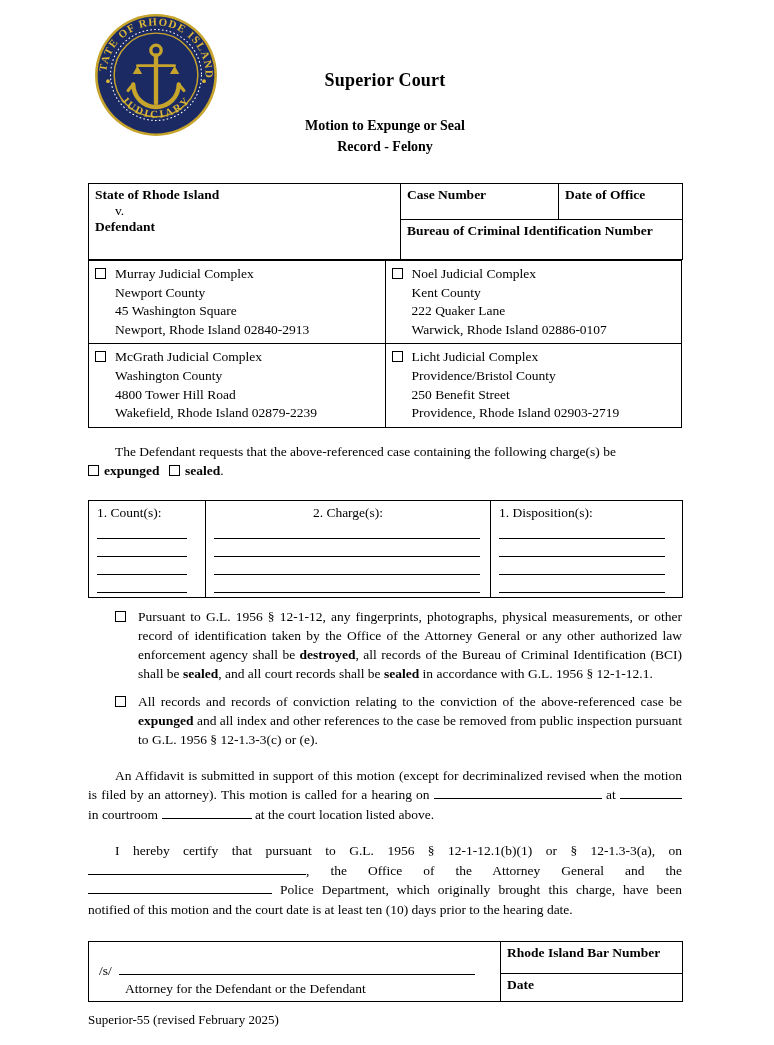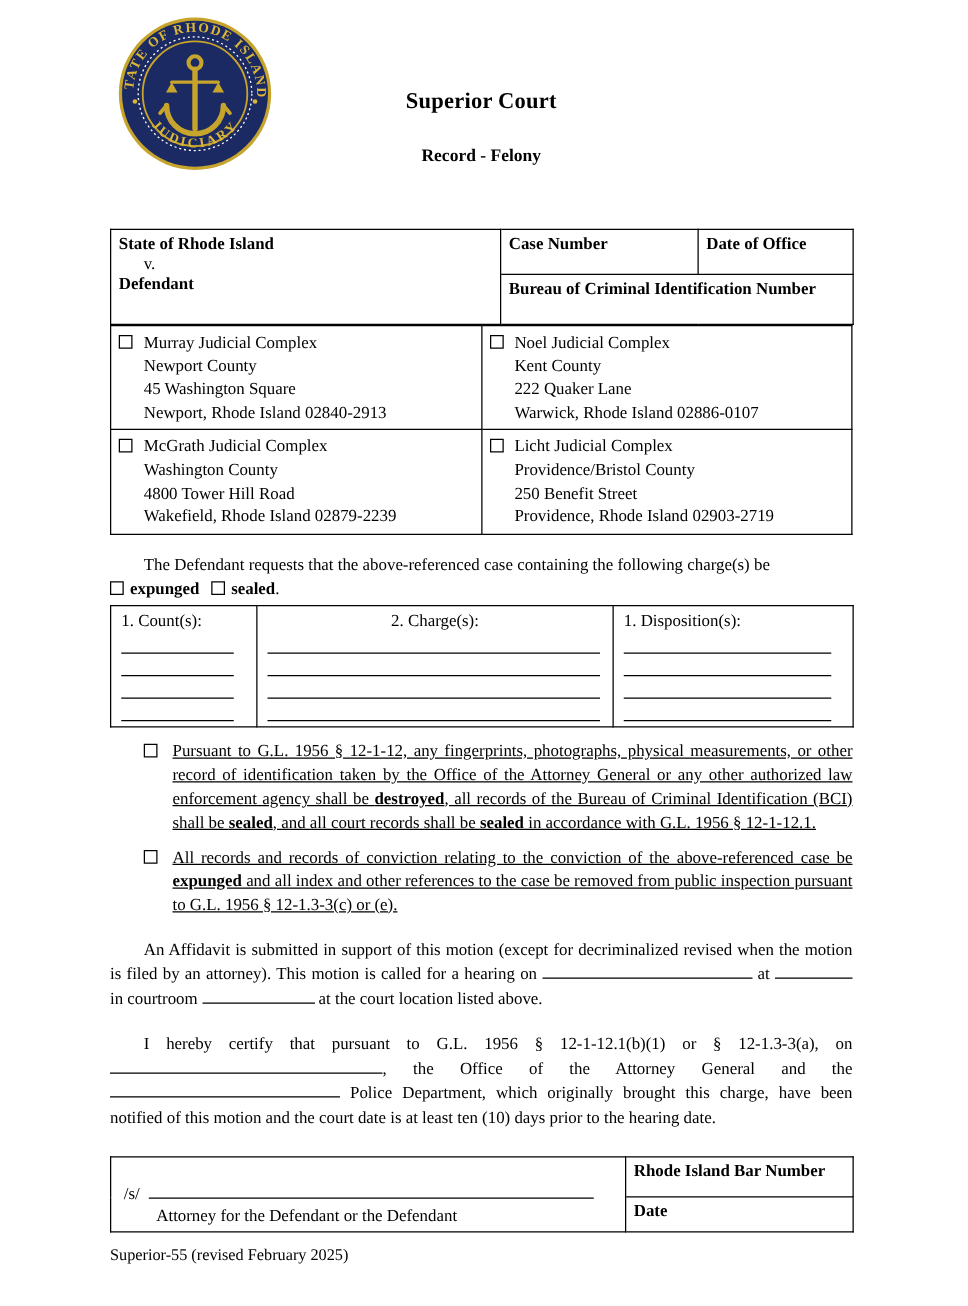--- a/index.html
+++ b/index.html
@@ -41,33 +41,33 @@
   .court-lines { line-height:18.6px; }
 
   
   .para { line-height:19px; }
   .para-request { margin-top:14px; text-indent:27px; }
   .req-line2 { text-indent:0; }
   .cb-inline { vertical-align:-1px; margin-right:5px; }
   .cb-gap { margin-left:6px; }
 
   
-  .charge-table { margin-top:4px;font-family:Liberation Serif, serif; }
+  .charge-table { margin-top:20px;font-family:Liberation Serif, serif; }
   .charge-table td { padding:4px 8px; height:95px; }
   .charge-table .cc1 { width:117px; }
   .charge-table .cc2 { width:285px;text-align:center; }
   .charge-table .cc3 { width:192px; }
   .uline { border-bottom:1.2px solid #000; height:16px; margin-top:2px; }
   .u-count { width:90px; }
   .u-charge { width:266px; }
   .u-disp { width:166px; }
 
   
   .moves-intro { margin-top:16px; text-indent:27px; }
-  .motion-item { display:flex; gap:12px; margin-top:9px; padding-left:27px;text-decoration:underline; }
+  .motion-item { display:flex; gap:12px; margin-top:9px; padding-left:27px; }
   .motion-item .checkbox { margin-top:4px; }
   .motion-text { text-align:justify; line-height:19px; flex:1; }
 
   
   .para-affidavit, .para-certify { margin-top:17px; text-indent:27px; text-align:justify; line-height:19.5px; }
   .blank { display:inline-block; border-bottom:1.2px solid #000; height:14px; vertical-align:baseline; }
   .b-hearing { width:168px; }
   .b-at { width:62px; }
   .b-courtroom { width:90px; }
   .b-certify-date { width:218px; }
@@ -114,20 +114,21 @@
         <path d="M 38,69 A 22,22 0 0 0 82,69" stroke-width="4.2"></path>
         <path d="M 38,69 l -5,6 M 82,69 l 5,6" stroke-width="3"></path>
       </g>
       <g fill="#C7A42B" stroke="none">
         <path d="M42,51 l-4.5,8 h9 z"></path>
         <path d="M78,51 l-4.5,8 h9 z"></path>
       </g>
     </svg>
     <div class="court-title">Superior Court</div>
     <div class="form-subtitle">
+      <div>Motion to Expunge or Seal</div>
       <div>Record - Felony</div>
     </div>
   </div>
 
   <table class="case-table">
     <tbody>
         <tr class="r1">
       <td class="c1" rowspan="2">
         <div class="bold">State of Rhode Island</div>
         <div class="versus">v.</div>

